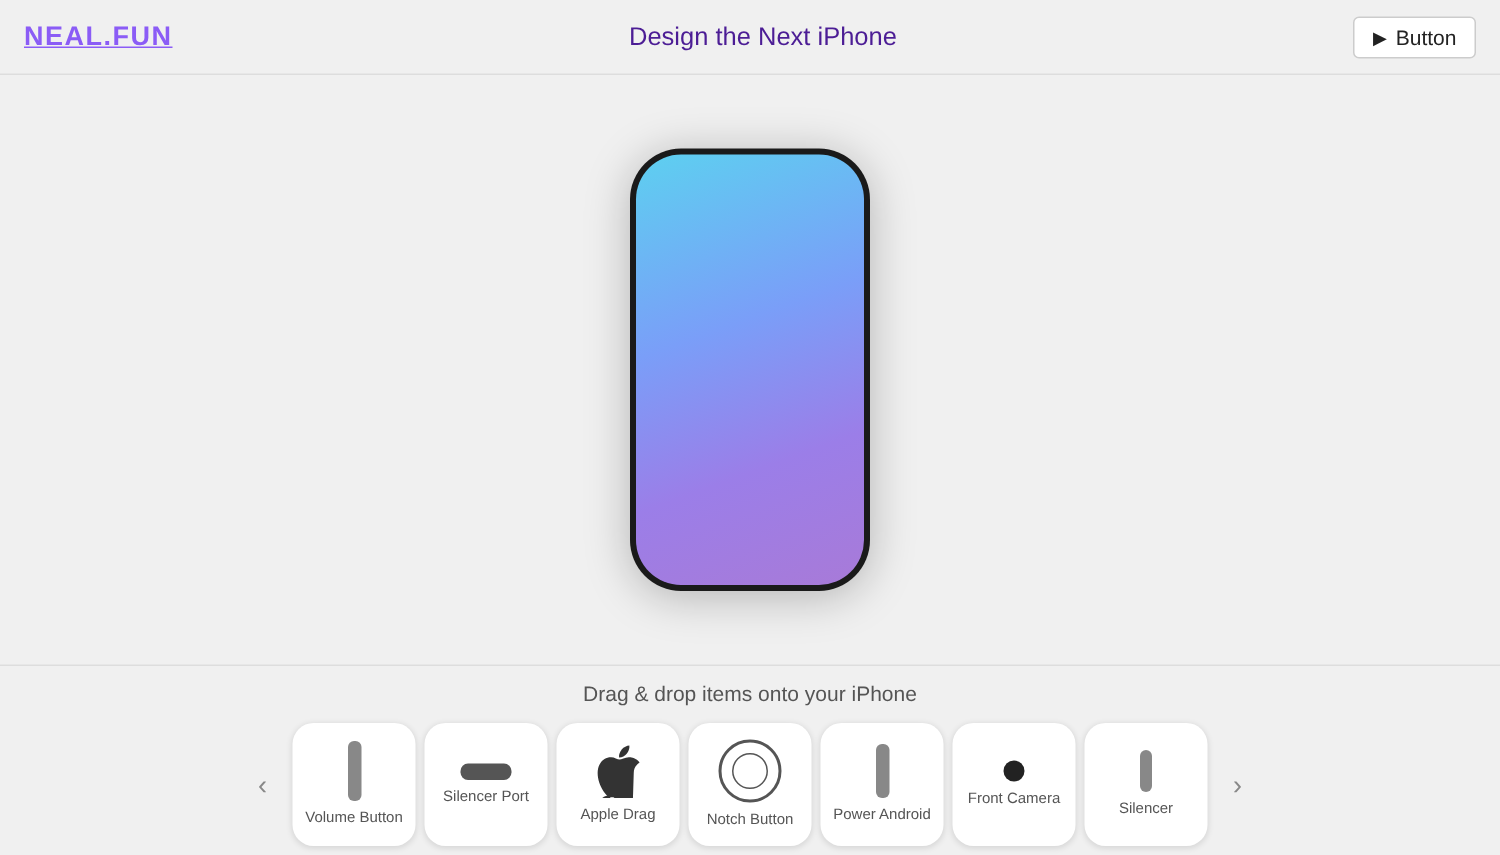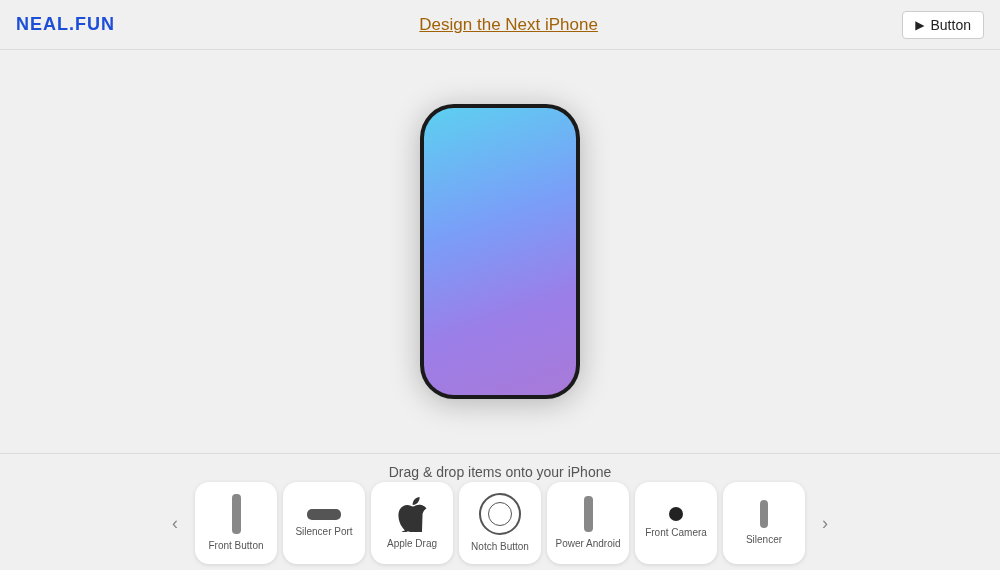--- a/index.html
+++ b/index.html
@@ -29,28 +29,28 @@
       align-items: center;
       justify-content: space-between;
       padding: 0 16px;
       border-bottom: 1px solid #ddd;
     }
 
     .logo {
       font-size: 18px;
       font-weight: 700;
       letter-spacing: 1px;
-      color: #1d4ed8;
+      color: #8b5cf6;
+      text-decoration: underline;
     }
 
     .page-title {
       font-size: 17px;
-      color: #a16207;
+      color: #4c1d95;
       font-weight: 400;
-      text-decoration: underline;
     }
 
     .present-btn {
       display: flex;
       align-items: center;
       gap: 6px;
       border: 1px solid #ccc;
       background: white;
       border-radius: 4px;
       padding: 5px 12px;
@@ -113,21 +113,21 @@
       border-top: 1px solid #ddd;
       padding: 10px 0 6px 0;
       display: flex;
       flex-direction: column;
       align-items: center;
     }
 
     .drag-hint {
       font-size: 14px;
       color: #555;
-      margin-bottom: 2px;
+      margin-bottom: 12px;
     }
 
     .items-row {
       display: flex;
       align-items: center;
       gap: 6px;
       padding: 0 10px;
     }
 
     .nav-arrow {
@@ -198,21 +198,21 @@
     <div class="items-row">
 
       <div class="nav-arrow">‹</div>
 
 
 
       <div class="item-card" draggable="true">
         <div class="item-icon">
           <div style="width:9px;height:40px;background:#888;border-radius:4px;"></div>
         </div>
-        <span class="item-label">Front Button</span>
+        <span class="item-label">Volume Button</span>
       </div>
 
       <div class="item-card" draggable="true">
         <div class="item-icon">
           <div style="width:34px;height:11px;background:#555;border-radius:5px;"></div>
         </div>
         <span class="item-label">Silencer Port</span>
       </div>
 
 

